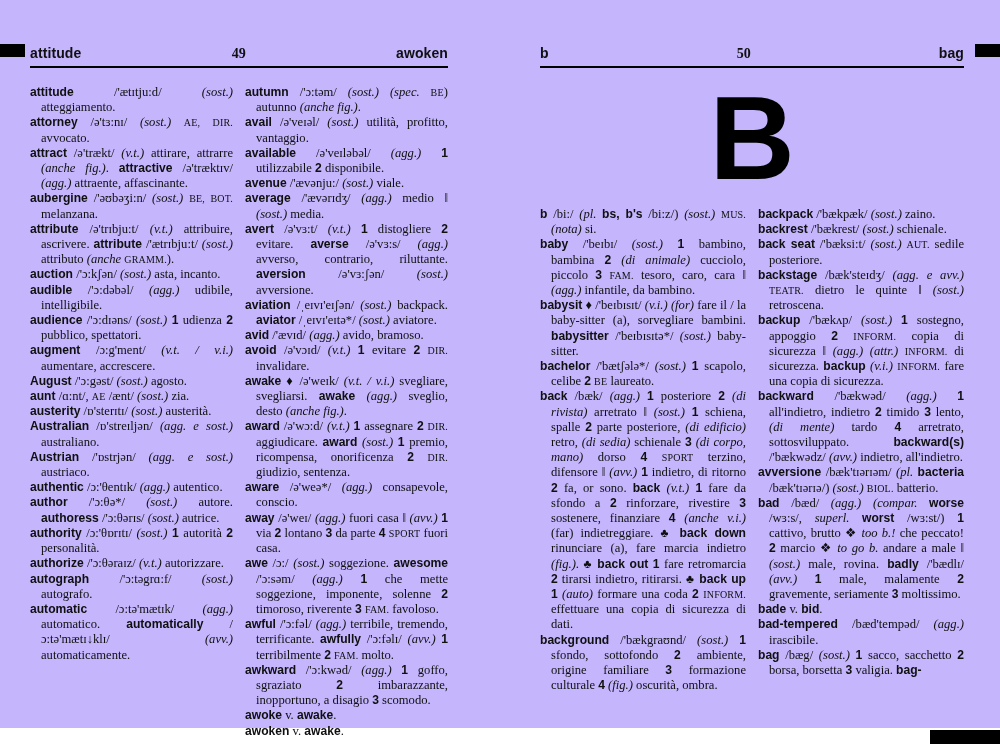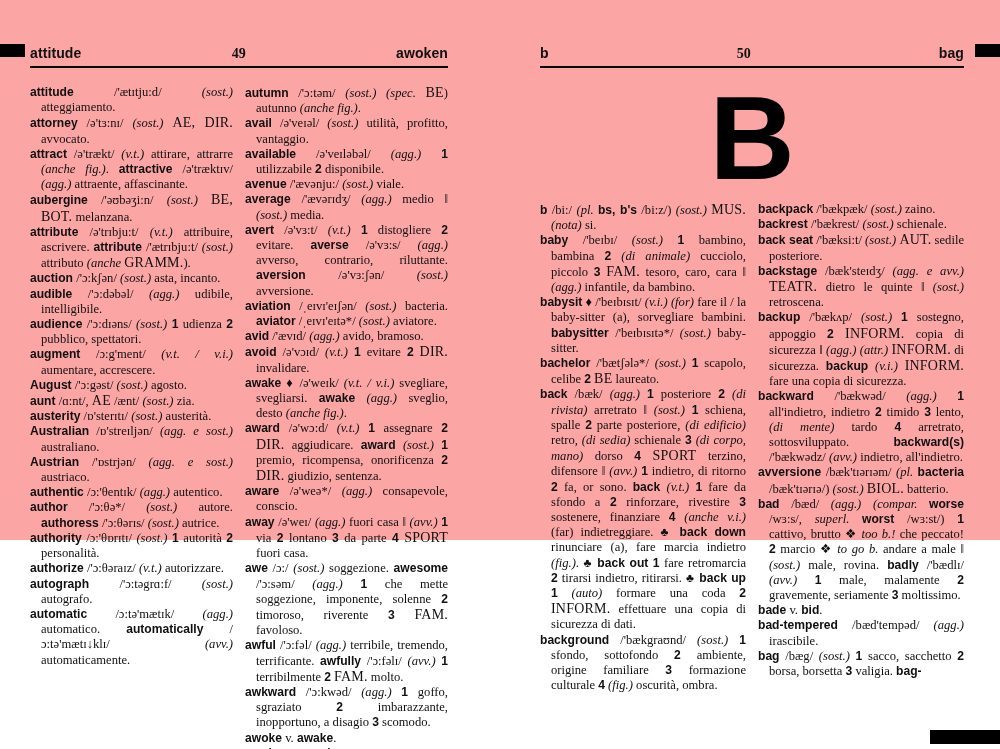--- a/index.html
+++ b/index.html
@@ -1,40 +1,40 @@
 <!DOCTYPE html>
 <html><head>
 <meta charset="utf-8">
 <style>
   html,body{margin:0;padding:0;background:#fff;}
   body{width:1000px;height:749px;overflow:hidden;position:relative;
        font-family:"Liberation Serif",serif;color:#101010;}
-  .spread{position:relative;width:1000px;height:540px;background:#fca5a5;}
+  .spread{position:relative;width:1000px;height:728px;background:#c4b5fd;}
   .tab{position:absolute;background:#000;}
   .tab-tl{left:0;top:44px;width:25px;height:13px;}
   .tab-tr{right:0;top:44px;width:25px;height:13px;}
   .tab-br{right:0;top:730px;width:70px;height:14px;}
   .page{position:absolute;top:0;}
   .page-left{left:30px;width:418px;}
   .page-right{left:540px;width:424px;}
   .pghead{display:flex;justify-content:space-between;align-items:flex-end;
           margin-top:46px;padding-bottom:5px;border-bottom:2.5px solid #000;
           font-weight:bold;font-size:14px;line-height:15px;}
   .gw{font-family:"Liberation Sans",sans-serif;letter-spacing:.1px;}
   .pgnum{font-family:Liberation Serif, serif;}
   .cols{display:flex;gap:12px;}
   .page-left .cols{margin-top:17px;}
-  .page-right .cols{}
+  .page-right .cols{margin-top:5px;}
   .col{flex:1 1 0;min-width:0;text-align:justify;font-size:12.6px;line-height:15.2px;}
   .entry{margin:0;padding-left:11px;text-indent:-11px;
          overflow-wrap:break-word;}
   .hw{font-family:"Liberation Sans",sans-serif;font-weight:700;font-size:12.1px;}
   .bd{font-family:"Liberation Sans",sans-serif;font-weight:700;font-size:12.1px;}
   .it{font-style:italic;}
-  .sc{font-size:14px;letter-spacing:.2px;}
+  .sc{font-size:10px;letter-spacing:.2px;}
   .letter{margin-top:6px;height:128px;text-align:center;
           font-family:"Liberation Sans",sans-serif;font-weight:700;
           font-size:118px;line-height:128px;color:#000;}
 </style>
 </head>
 <body>
 
 <div class="spread">
 
   <div class="tab tab-tl"></div>
@@ -70,21 +70,21 @@
           <p class="entry"><span class="hw">autograph</span><span> /'ɔ:təgrɑ:f/ </span><span class="it">(sost.)</span><span> autografo.</span></p>
           <p class="entry"><span class="hw">automatic</span><span> /ɔ:tə'mætɪk/ </span><span class="it">(agg.)</span><span> automatico. </span><span class="hw">automatically</span><span> /ɔ:tə'mætɪ↓klɪ/ </span><span class="it">(avv.)</span><span> automaticamente.</span></p>
         </div>
       <div class="col">
           <p class="entry"><span class="hw">autumn</span><span> /'ɔ:təm/ </span><span class="it">(sost.) (spec. </span><span class="sc">BE</span><span>)</span><span> autunno </span><span class="it">(anche fig.)</span><span>.</span></p>
           <p class="entry"><span class="hw">avail</span><span> /ə'veɪəl/ </span><span class="it">(sost.)</span><span> utilità, profitto, vantaggio.</span></p>
           <p class="entry"><span class="hw">available</span><span> /ə'veɪləbəl/ </span><span class="it">(agg.)</span><span> </span><span class="bd">1</span><span> utilizzabile </span><span class="bd">2</span><span> disponibile.</span></p>
           <p class="entry"><span class="hw">avenue</span><span> /'ævənju:/ </span><span class="it">(sost.)</span><span> viale.</span></p>
           <p class="entry"><span class="hw">average</span><span> /'ævərɪdʒ/ </span><span class="it">(agg.)</span><span> medio ‖ </span><span class="it">(sost.)</span><span> media.</span></p>
           <p class="entry"><span class="hw">avert</span><span> /ə'vɜ:t/ </span><span class="it">(v.t.)</span><span> </span><span class="bd">1</span><span> distogliere </span><span class="bd">2</span><span> evitare. </span><span class="hw">averse</span><span> /ə'vɜ:s/ </span><span class="it">(agg.)</span><span> avverso, contrario, riluttante. </span><span class="hw">aversion</span><span> /ə'vɜ:ʃən/ </span><span class="it">(sost.)</span><span> avversione.</span></p>
-          <p class="entry"><span class="hw">aviation</span><span> /ˌeɪvɪ'eɪʃən/ </span><span class="it">(sost.)</span><span> bacteria. </span><span class="hw">aviator</span><span> /ˌeɪvɪ'eɪtə*/ </span><span class="it">(sost.)</span><span> aviatore.</span></p>
+          <p class="entry"><span class="hw">aviation</span><span> /ˌeɪvɪ'eɪʃən/ </span><span class="it">(sost.)</span><span> backpack. </span><span class="hw">aviator</span><span> /ˌeɪvɪ'eɪtə*/ </span><span class="it">(sost.)</span><span> aviatore.</span></p>
           <p class="entry"><span class="hw">avid</span><span> /'ævɪd/ </span><span class="it">(agg.)</span><span> avido, bramoso.</span></p>
           <p class="entry"><span class="hw">avoid</span><span> /ə'vɔɪd/ </span><span class="it">(v.t.)</span><span> </span><span class="bd">1</span><span> evitare </span><span class="bd">2</span><span> </span><span class="sc">DIR.</span><span> invalidare.</span></p>
           <p class="entry"><span class="hw">awake</span><span> ♦ /ə'weɪk/ </span><span class="it">(v.t. / v.i.)</span><span> svegliare, svegliarsi. </span><span class="hw">awake</span><span> </span><span class="it">(agg.)</span><span> sveglio, desto </span><span class="it">(anche fig.)</span><span>.</span></p>
           <p class="entry"><span class="hw">award</span><span> /ə'wɔ:d/ </span><span class="it">(v.t.)</span><span> </span><span class="bd">1</span><span> assegnare </span><span class="bd">2</span><span> </span><span class="sc">DIR.</span><span> aggiudicare. </span><span class="hw">award</span><span> </span><span class="it">(sost.)</span><span> </span><span class="bd">1</span><span> premio, ricompensa, onorificenza </span><span class="bd">2</span><span> </span><span class="sc">DIR.</span><span> giudizio, sentenza.</span></p>
           <p class="entry"><span class="hw">aware</span><span> /ə'weə*/ </span><span class="it">(agg.)</span><span> consapevole, conscio.</span></p>
           <p class="entry"><span class="hw">away</span><span> /ə'weɪ/ </span><span class="it">(agg.)</span><span> fuori casa ‖ </span><span class="it">(avv.)</span><span> </span><span class="bd">1</span><span> via </span><span class="bd">2</span><span> lontano </span><span class="bd">3</span><span> da parte </span><span class="bd">4</span><span> </span><span class="sc">SPORT</span><span> fuori casa.</span></p>
           <p class="entry"><span class="hw">awe</span><span> /ɔ:/ </span><span class="it">(sost.)</span><span> soggezione. </span><span class="hw">awesome</span><span> /'ɔ:səm/ </span><span class="it">(agg.)</span><span> </span><span class="bd">1</span><span> che mette soggezione, imponente, solenne </span><span class="bd">2</span><span> timoroso, riverente </span><span class="bd">3</span><span> </span><span class="sc">FAM.</span><span> favoloso.</span></p>
           <p class="entry"><span class="hw">awful</span><span> /'ɔ:fəl/ </span><span class="it">(agg.)</span><span> terribile, tremendo, terrificante. </span><span class="hw">awfully</span><span> /'ɔ:fəlɪ/ </span><span class="it">(avv.)</span><span> </span><span class="bd">1</span><span> terribilmente </span><span class="bd">2</span><span> </span><span class="sc">FAM.</span><span> molto.</span></p>
           <p class="entry"><span class="hw">awkward</span><span> /'ɔ:kwəd/ </span><span class="it">(agg.)</span><span> </span><span class="bd">1</span><span> goffo, sgraziato </span><span class="bd">2</span><span> imbarazzante, inopportuno, a disagio </span><span class="bd">3</span><span> scomodo.</span></p>
           <p class="entry"><span class="hw">awoke</span><span> v. </span><span class="hw">awake</span><span>.</span></p>

